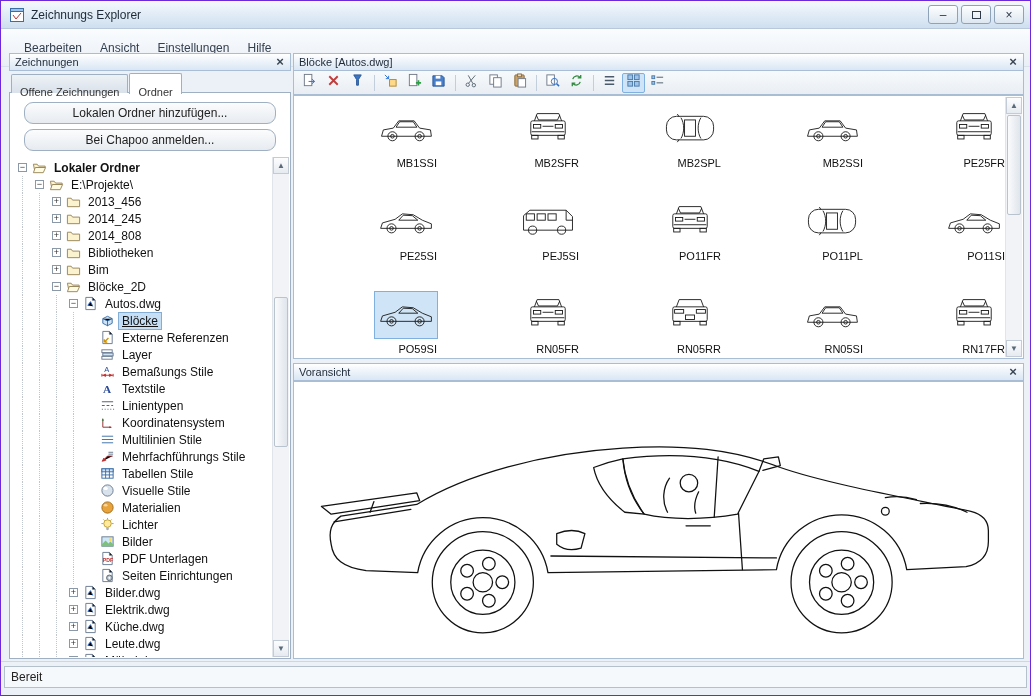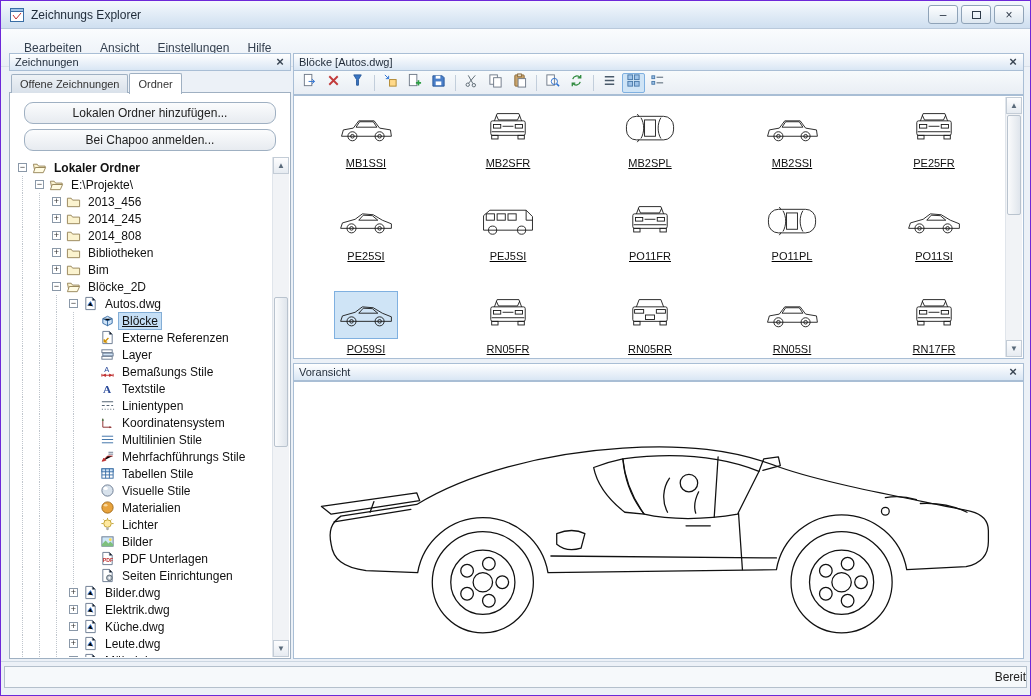--- a/index.html
+++ b/index.html
@@ -27,21 +27,21 @@
   
   .panel-header{position:absolute;left:0;top:0;right:0;height:18px;
     background:linear-gradient(#ffffff,#d9e6f4);border:1px solid #a9bed5;}
   .panel-title{font-size:11px;color:#1e2a38;line-height:16px;padding-left:5px;}
   .panel-close{position:absolute;right:3px;top:1px;width:14px;height:14px;text-align:center;
     line-height:13px;font-size:13px;font-weight:bold;color:#3a4654;cursor:default;}
 
   
   .left-panel{position:absolute;left:8px;top:52px;width:282px;height:606px;}
   .tabs{position:absolute;left:2px;top:19px;height:21px;display:flex;align-items:flex-end;z-index:2;}
-  .tab{height:19px;line-height:18px;padding:0 8px;font-size:11px;color:#333;
+  .tab{height:19px;line-height:18px;padding:8px 8px;font-size:11px;color:#333;
     border:1px solid #9fb0c2;border-bottom:none;border-radius:2px 2px 0 0;margin-right:1px;
     background:linear-gradient(#eef2f6,#d9e1ea);}
   .tab.active{height:21px;line-height:21px;background:#fff;margin-bottom:-1px;}
   .left-content{position:absolute;left:0;top:39px;right:0;bottom:0;background:#fff;border:1px solid #9fb0c2;}
   .panel-btn{display:block;margin:5px 14px 0 14px;width:calc(100% - 28px);height:22px;
     border:1px solid #9fb0c2;border-radius:9px;background:linear-gradient(#fbfcfd,#e7ebf0);
     font-size:12px;color:#222;font-family:"Liberation Sans",sans-serif;}
   .panel-btn:first-child{margin-top:9px;}
 
   .tree{position:absolute;left:1px;top:64px;right:18px;bottom:1px;overflow:hidden;padding:2px 0 0 3px;}
@@ -70,34 +70,34 @@
   .blocks-toolbar{position:absolute;left:0;top:18px;right:0;height:24px;
     background:linear-gradient(#f7fafc,#e9eef4);border:1px solid #a9bed5;border-top:none;
     display:flex;align-items:center;padding-left:4px;}
   .tb-btn{width:23px;height:20px;display:flex;align-items:center;justify-content:center;
     border:1px solid transparent;border-radius:2px;margin-right:1px;}
   .tb-btn.pressed{background:#cfe4f6;border-color:#7fb0e0;}
   .tb-sep{width:1px;height:16px;background:#c2cedb;margin:0 4px;flex:none;}
   .blocks-content{position:absolute;left:0;top:42px;right:0;bottom:0;background:#fff;border:1px solid #a9bed5;}
   .blocks-grid{position:absolute;left:1px;top:1px;right:18px;bottom:1px;
     display:grid;grid-template-columns:repeat(5,1fr);grid-auto-rows:93px;align-content:start;padding-top:4px;overflow:hidden;}
-  .block-cell{display:flex;flex-direction:column;align-items:center;cursor:default;text-decoration:underline;}
+  .block-cell{display:flex;flex-direction:column;align-items:flex-end;cursor:default;}
   .block-thumb{width:62px;height:46px;background:#fff;display:flex;align-items:center;justify-content:center;margin-top:5px;}
   .block-cell.selected .block-thumb{background:#cfe4f6;outline:1px solid #7fb0e0;}
   .block-label{font-size:11px;color:#111;margin-top:5px;}
 
   
   .preview-panel{position:absolute;left:292px;top:362px;width:731px;height:296px;}
   .preview-content{position:absolute;left:0;top:18px;right:0;bottom:0;background:#fff;border:1px solid #a9bed5;overflow:hidden;}
   .preview-svg{position:absolute;left:8px;top:5px;}
 
   
   .statusbar{position:absolute;left:0;right:0;bottom:0;height:34px;background:#ecf1f7;border-top:1px solid #ccd7e2;}
   .status-field{position:absolute;left:3px;right:3px;top:4px;height:22px;border:1px solid #b4c0cc;
-    background:#f6f9fb;font-size:12px;line-height:20px;padding-left:18px;color:#222;text-align:right;}
+    background:#f6f9fb;font-size:12px;line-height:20px;padding-left:6px;color:#222;}
 </style>
 </head>
 <body>
 
 <div class="window">
 
   <div class="titlebar">
     <span class="title-icon"><svg width="16" height="16" viewBox="0 0 16 16">
           <rect x="1.5" y="1.5" width="13" height="13" fill="#fff" stroke="#3a6ea5"></rect>
           <rect x="1.5" y="1.5" width="13" height="3" fill="#9ec3e8" stroke="#3a6ea5"></rect>

